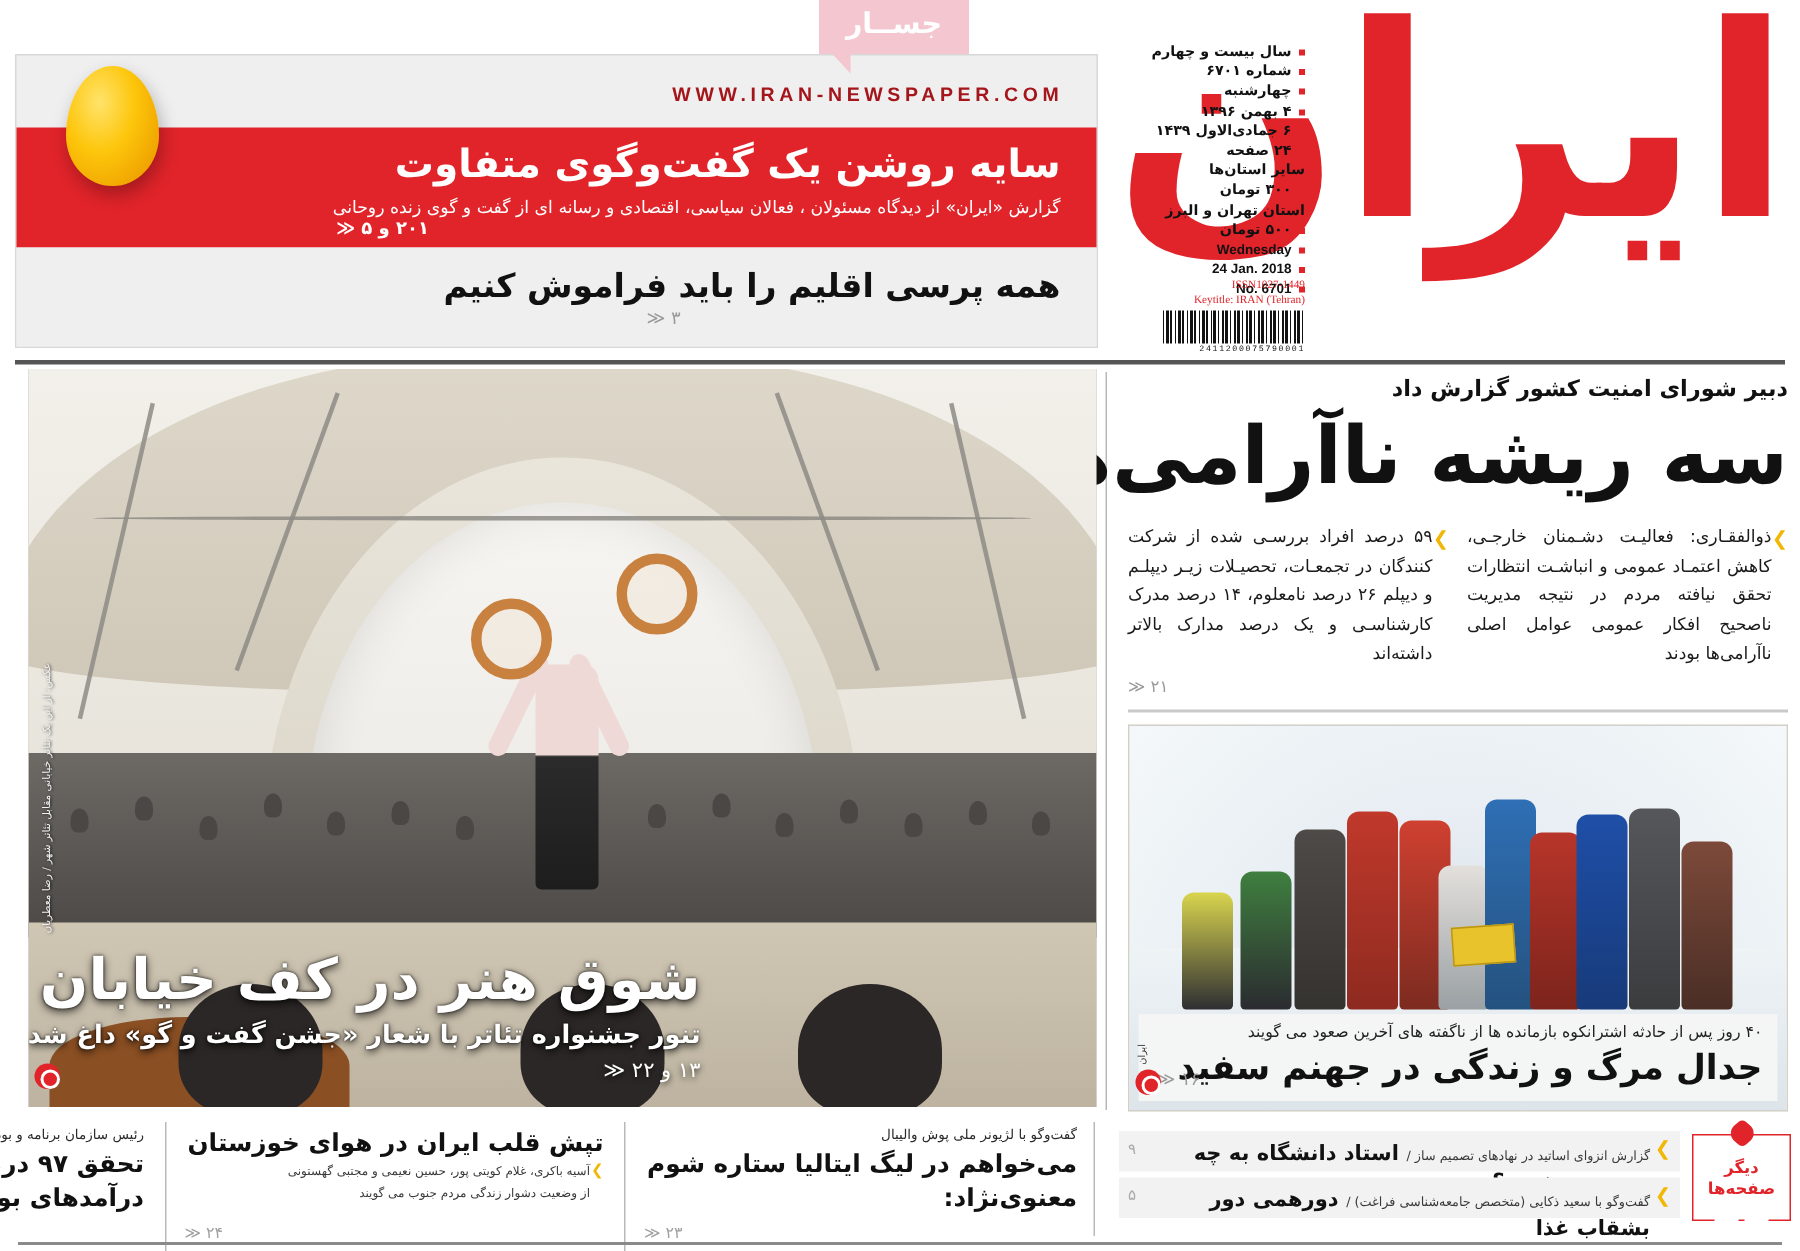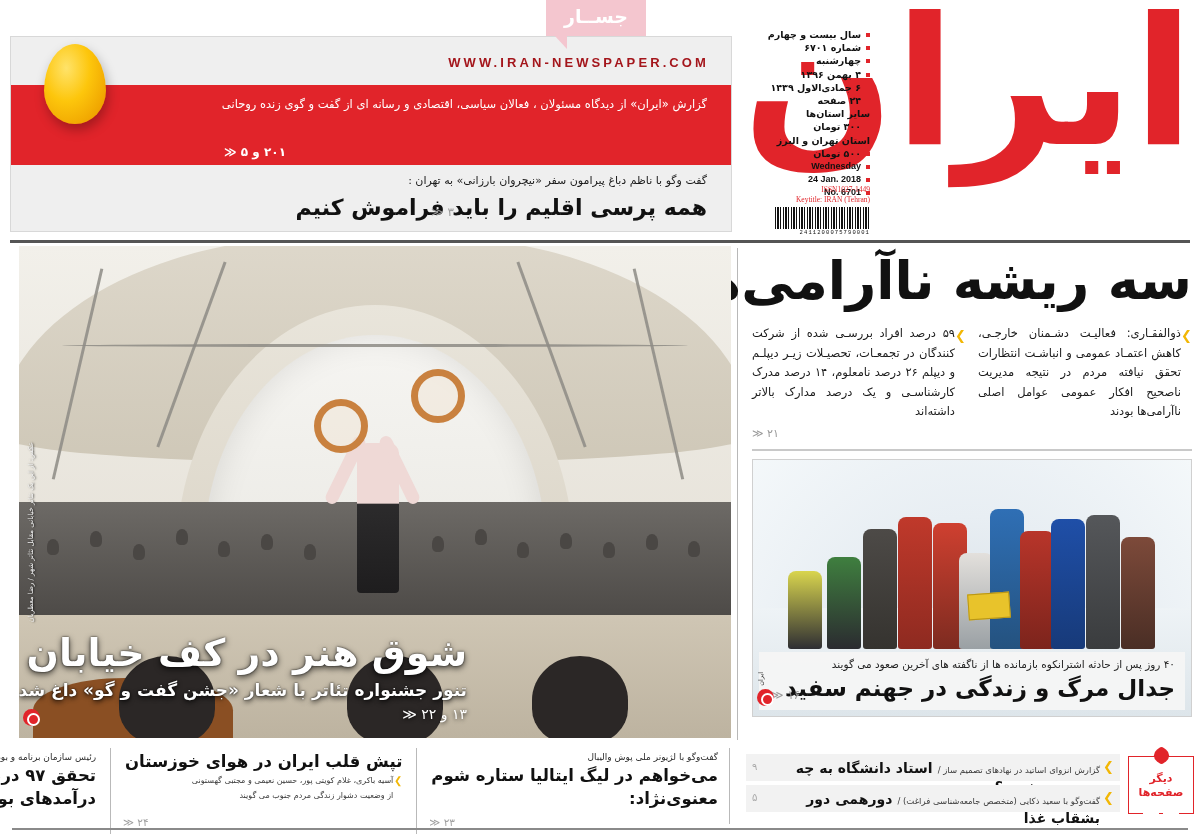--- a/index.html
+++ b/index.html
@@ -829,40 +829,41 @@
         <span class="label">جســار</span>
         <span class="notch"></span>
       </div>
 
       <div class="header-card">
         <div class="url-row">
           <div class="url-text">WWW.IRAN-NEWSPAPER.COM</div>
         </div>
 
         <div class="red-band">
+          <div class="h1">سایه روشن  یک گفت‌وگوی متفاوت</div>
           <div class="sub">گزارش «ایران» از دیدگاه مسئولان ، فعالان سیاسی، اقتصادی و رسانه ای از گفت و گوی زنده روحانی</div>
           <div class="pg">۲۰۱ و ۵ ≪</div>
         </div>
 
         <div class="second-story">
-          <div class="kicker">گفت وگو با ناظم دباغ پیرامون سفر «نیچروان بارزانی» به تهران :</div>
           <div class="h2">همه پرسی اقلیم را باید فراموش کنیم</div>
           <div class="pg">۳ ≪</div>
         </div>
       </div>
 
       <div class="egg"></div>
     </div>
   </div>
 
   <div class="top-rule"></div>
 
   <div class="body-area">
 
     <div class="right-col">
+      <div class="rc-kicker">دبیر شورای امنیت کشور گزارش داد</div>
       <div class="rc-headline">سه ریشه ناآرامی‌ها</div>
 
       <div class="rc-decks">
         <div class="deck">
           <span class="chev">❯</span>
           <span>ذوالفقـاری: فعالیـت دشـمنان خارجـی، کاهش اعتمـاد عمومی و انباشـت انتظارات تحقق نیافته مردم در نتیجه مدیریت ناصحیح افکار عمومی عوامل اصلی ناآرامی‌ها بودند</span>
         </div>
         <div class="deck">
           <span class="chev">❯</span>
           <span>۵۹ درصد افراد بررسـی شده از شرکت کنندگان در تجمعـات، تحصیـلات زیـر دیپلـم و دیپلم ۲۶ درصد نامعلوم، ۱۴ درصد مدرک کارشناسـی و یک درصد مدارک بالاتر داشته‌اند</span>

